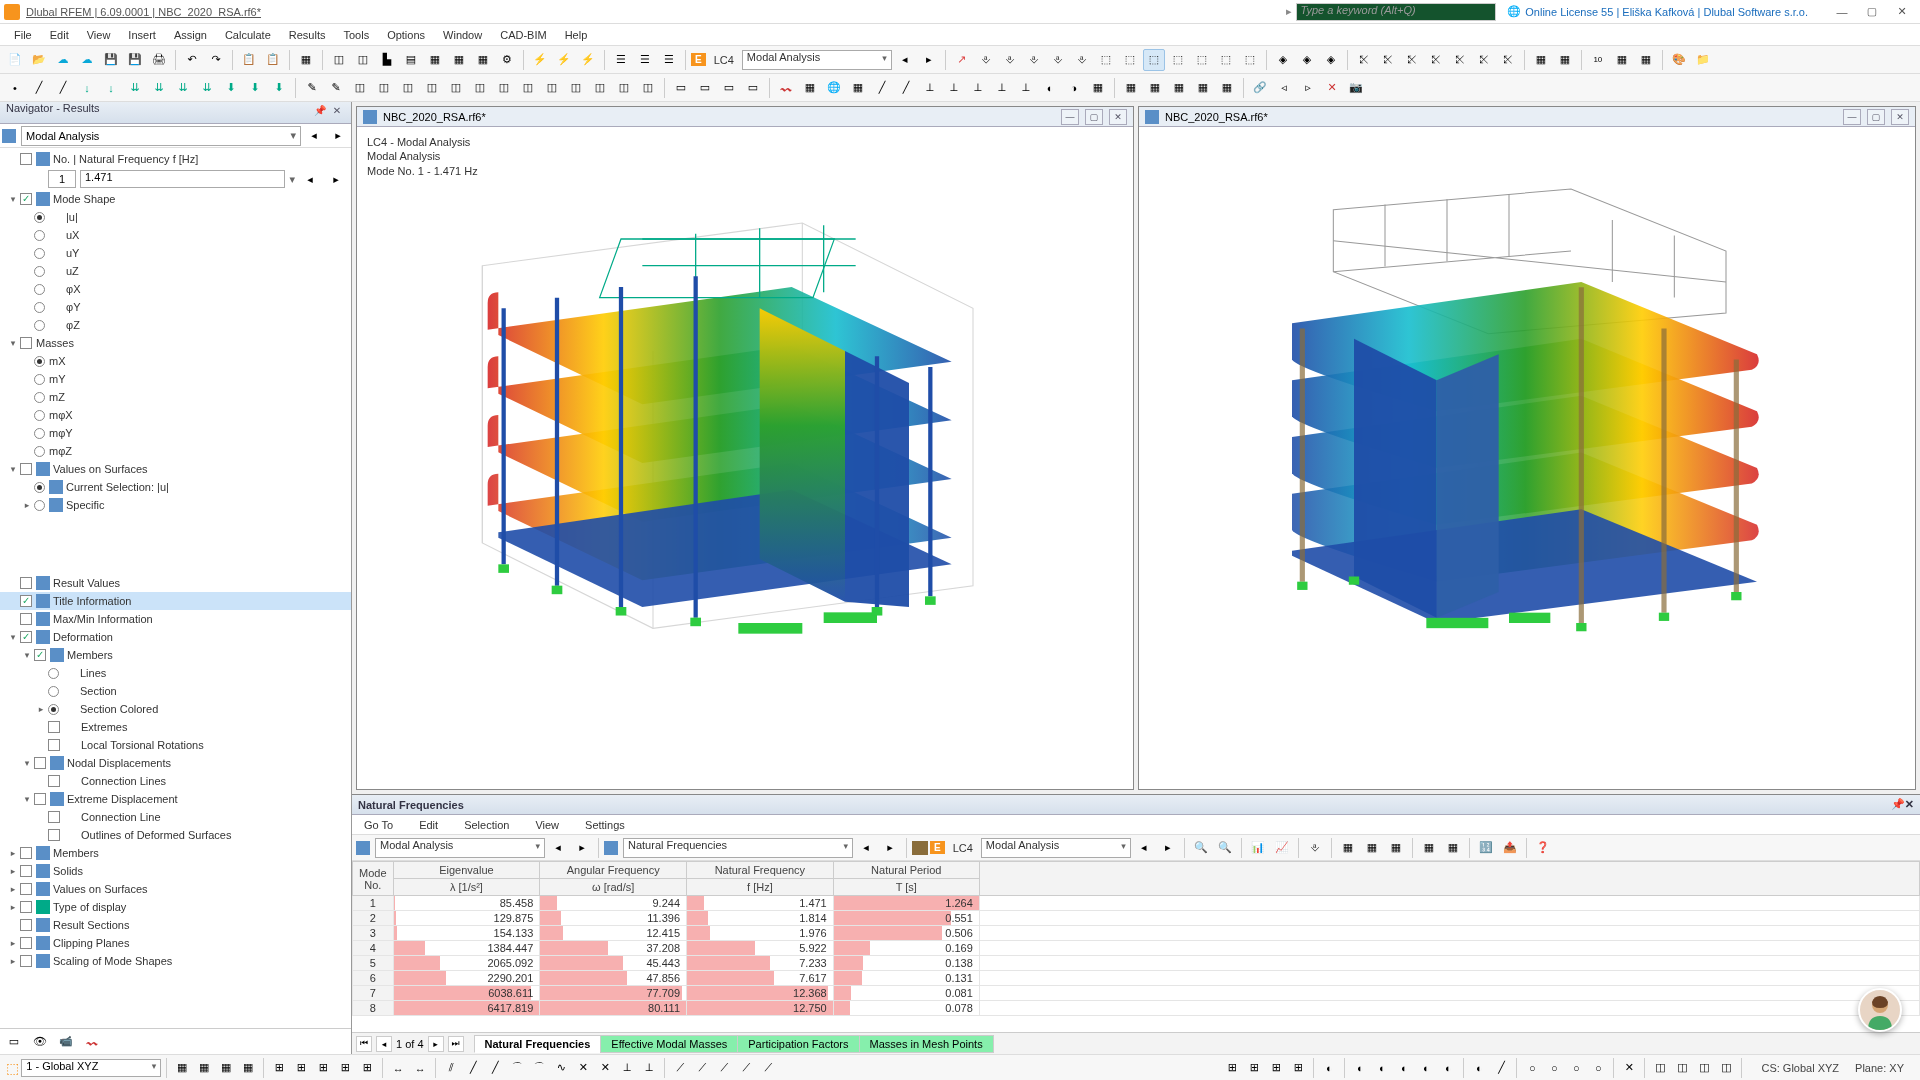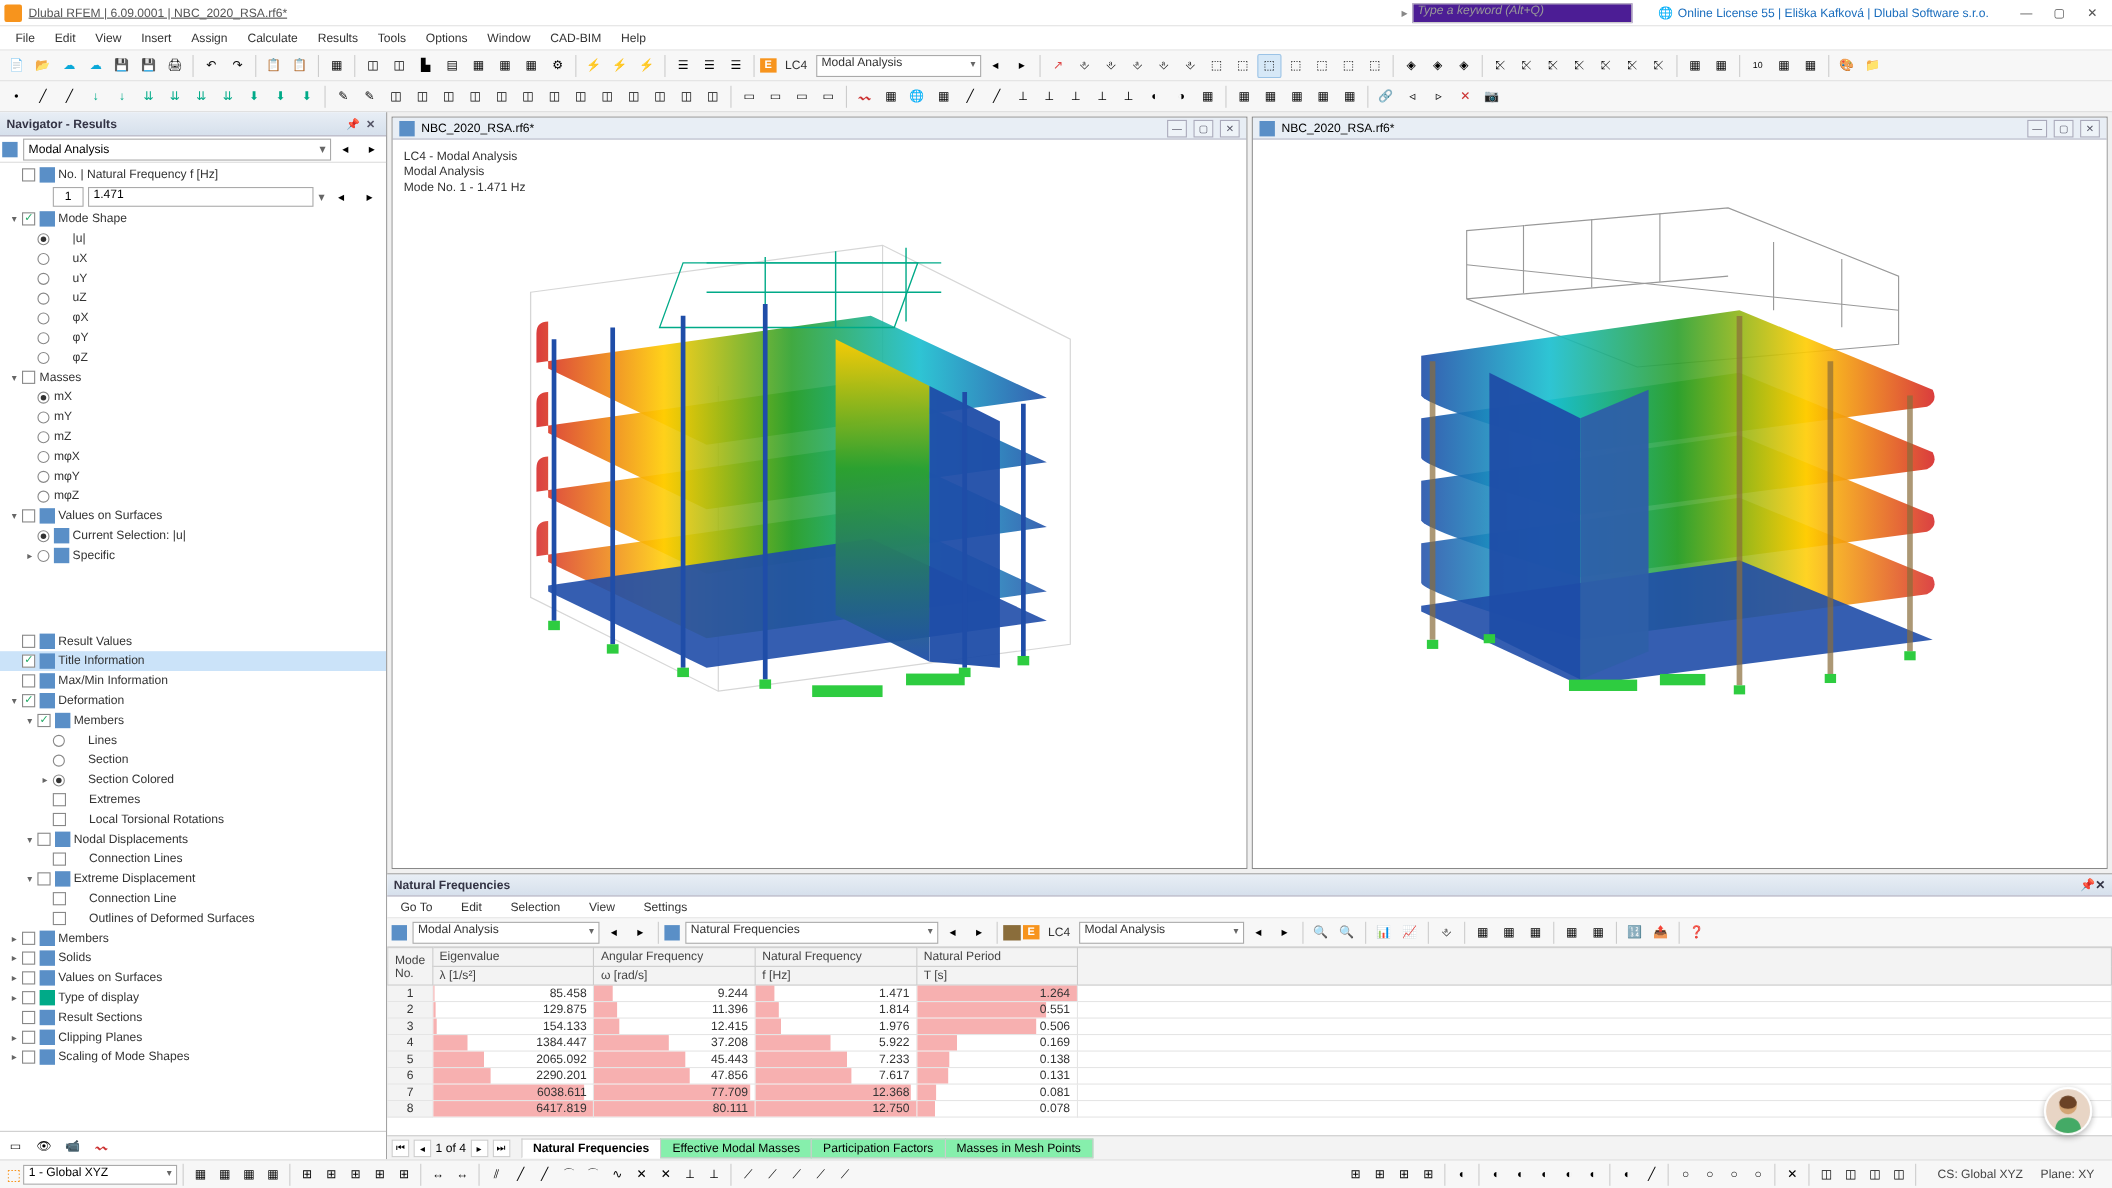--- a/index.html
+++ b/index.html
@@ -1,36 +1,36 @@
 <!DOCTYPE html>
 <html><head>
 <meta charset="utf-8">
 <style>
 * { box-sizing: border-box; margin: 0; padding: 0; font-family: "Segoe UI", Tahoma, sans-serif; font-size: 11px; }
 body { background: #f0f0f0; width: 1920px; height: 1080px; overflow: hidden; display: flex; flex-direction: column; }
 .titlebar { height: 24px; background: #fff; display: flex; align-items: center; padding: 0 4px; border-bottom: 1px solid #ddd; }
 .titlebar .app-icon { width: 16px; height:16px; background:#f7941d; border-radius:2px; margin-right:6px; }
 .titlebar .title { flex: 0 0 auto; color:#555;text-decoration:underline; }
 .titlebar .spacer { flex:1; }
-.search-box { width:200px; height:18px; border:1px solid #ccc; background:#4c1d95; padding:0 4px; color:#999; font-style:italic; margin-right:24px; }
+.search-box { width:200px; height:18px; border:1px solid #ccc; background:#14532d; padding:0 4px; color:#999; font-style:italic; margin-right:12px; }
 .license { color:#1a6dbd; cursor:pointer; margin-right:20px; }
 .win-controls { display:flex; gap:2px; }
 .win-btn { width:28px; height:20px; display:flex; align-items:center; justify-content:center; color:#555; }
 .menubar { height:22px; background:#fff; display:flex; align-items:center; padding:0 6px; gap:2px; border-bottom:1px solid #ddd; }
 .menu-item { padding:2px 8px; color:#333; }
 .toolbar { height:28px; background:#f7f7f7; display:flex; align-items:center; padding:0 4px; gap:2px; border-bottom:1px solid #ddd; }
 .tb-btn { width:22px; height:22px; display:flex; align-items:center; justify-content:center; border:1px solid transparent; border-radius:2px; }
 .tb-sep { width:1px; height:20px; background:#ccc; margin:0 3px; }
 .tb-label { padding:0 6px; color:#333; }
 .tb-combo { height:20px; border:1px solid #aaa; background:#fff; padding:0 18px 0 4px; position:relative; min-width:80px; color:#333; }
 .tb-combo::after { content:"▾"; position:absolute; right:4px; top:2px; color:#666; font-size:9px; }
 .lc-e { background:#f7941d; color:#fff; padding:1px 4px; font-weight:bold; font-size:10px; }
 .main { flex:1; display:flex; min-height:0; }
 .nav-panel { width:352px; background:#fff; border-right:1px solid #999; display:flex; flex-direction:column; }
-.nav-header { height:22px; background:linear-gradient(#e8eef5,#d6e0ec); border-bottom:1px solid #aab; display:flex; align-items:center; padding:0 6px; font-weight:bold; color:#334; }
+.nav-header { height:22px; background:linear-gradient(#e8eef5,#d6e0ec); border-bottom:1px solid #aab; display:flex; align-items:flex-start; padding:0 6px; font-weight:normal; color:#334; }
 .nav-header .spacer{flex:1;}
 .nav-header .hbtn{width:16px;height:16px;display:flex;align-items:center;justify-content:center;color:#556;font-size:10px;}
 .nav-combo-row { height:24px; display:flex; align-items:center; padding:2px; gap:2px; border-bottom:1px solid #ddd; }
 .nav-combo-row .combo { flex:1; height:20px; border:1px solid #aaa; background:#fff; padding:0 4px; display:flex; align-items:center; }
 .nav-tree { flex:1; overflow:auto; padding:2px 0; }
 .tree-row { display:flex; align-items:center; height:18px; padding-left:6px; color:#333; white-space:nowrap; }
 .tree-row.sel { background:#cbe3f9; }
 .tw { width:14px; text-align:center; color:#666; font-size:9px; }
 .cb { width:12px; height:12px; border:1px solid #888; background:#fff; margin-right:4px; display:inline-block; }
 .cb.checked::after { content:"✓"; font-size:10px; color:#2a6; position:relative; top:-2px; left:1px; }
@@ -50,21 +50,21 @@
 .vp-tab .wbtn{width:18px;height:16px;border:1px solid #aab;background:#eef3f8;display:flex;align-items:center;justify-content:center;font-size:9px;color:#556;}
 .vp-canvas { flex:1; position:relative; background:#fff; overflow:hidden;padding-left:44px; }
 .vp-info { position:absolute; top:8px; left:10px; color:#333; line-height:1.3; }
 .building { position:absolute; }
 .bottom-panel { height:260px; background:#fff; border-top:1px solid #888; display:flex; flex-direction:column; }
 .bp-header { height:20px; background:linear-gradient(#e8eef5,#d6e0ec); border-bottom:1px solid #aab; display:flex; align-items:center; padding:0 6px; font-weight:bold; color:#334; }
 .bp-menu { height:20px; display:flex; align-items:center; padding:0 4px; gap:10px; border-bottom:1px solid #ddd; }
 .bp-toolbar { height:26px; display:flex; align-items:center; padding:0 4px; gap:2px; border-bottom:1px solid #ddd; background:#f7f7f7; }
 .bp-grid { flex:1; overflow:auto; }
 table { border-collapse:collapse; width:100%; }
-th { background:#f3f3f3; border:1px solid #ccc; padding:2px 6px; font-weight:normal; color:#444; text-align:left;margin-left:40px; }
+th { background:#f3f3f3; border:1px solid #ccc; padding:2px 6px; font-weight:normal; color:#444; text-align:center;margin-left:40px; }
 td { border:1px solid #e5e5e5; padding:1px 6px; text-align:right; color:#333; }
 td.rownum { background:#f3f3f3; text-align:center; width:40px; }
 .bar-cell { position:relative; padding:0; }
 .bar-cell .bar { position:absolute; left:0; top:0; bottom:0; background:#f7b0b0; }
 .bar-cell .txt { position:relative; padding:1px 6px; text-align:right; }
 .bp-tabs { height:22px; display:flex; align-items:center; border-top:1px solid #ccc; background:#f3f3f3; padding:0 4px; gap:0; }
 .bp-tab { padding:2px 10px; border:1px solid #ccc; background:#86efac; margin-right:-1px; }
 .bp-tab.active { background:#fff; border-bottom-color:#fff; font-weight:bold; }
 .bp-pager { display:flex; align-items:center; gap:4px; margin-right:10px; }
 .pg-btn { width:16px; height:16px; border:1px solid #ccc; background:#fff; display:flex; align-items:center; justify-content:center; font-size:9px; }

